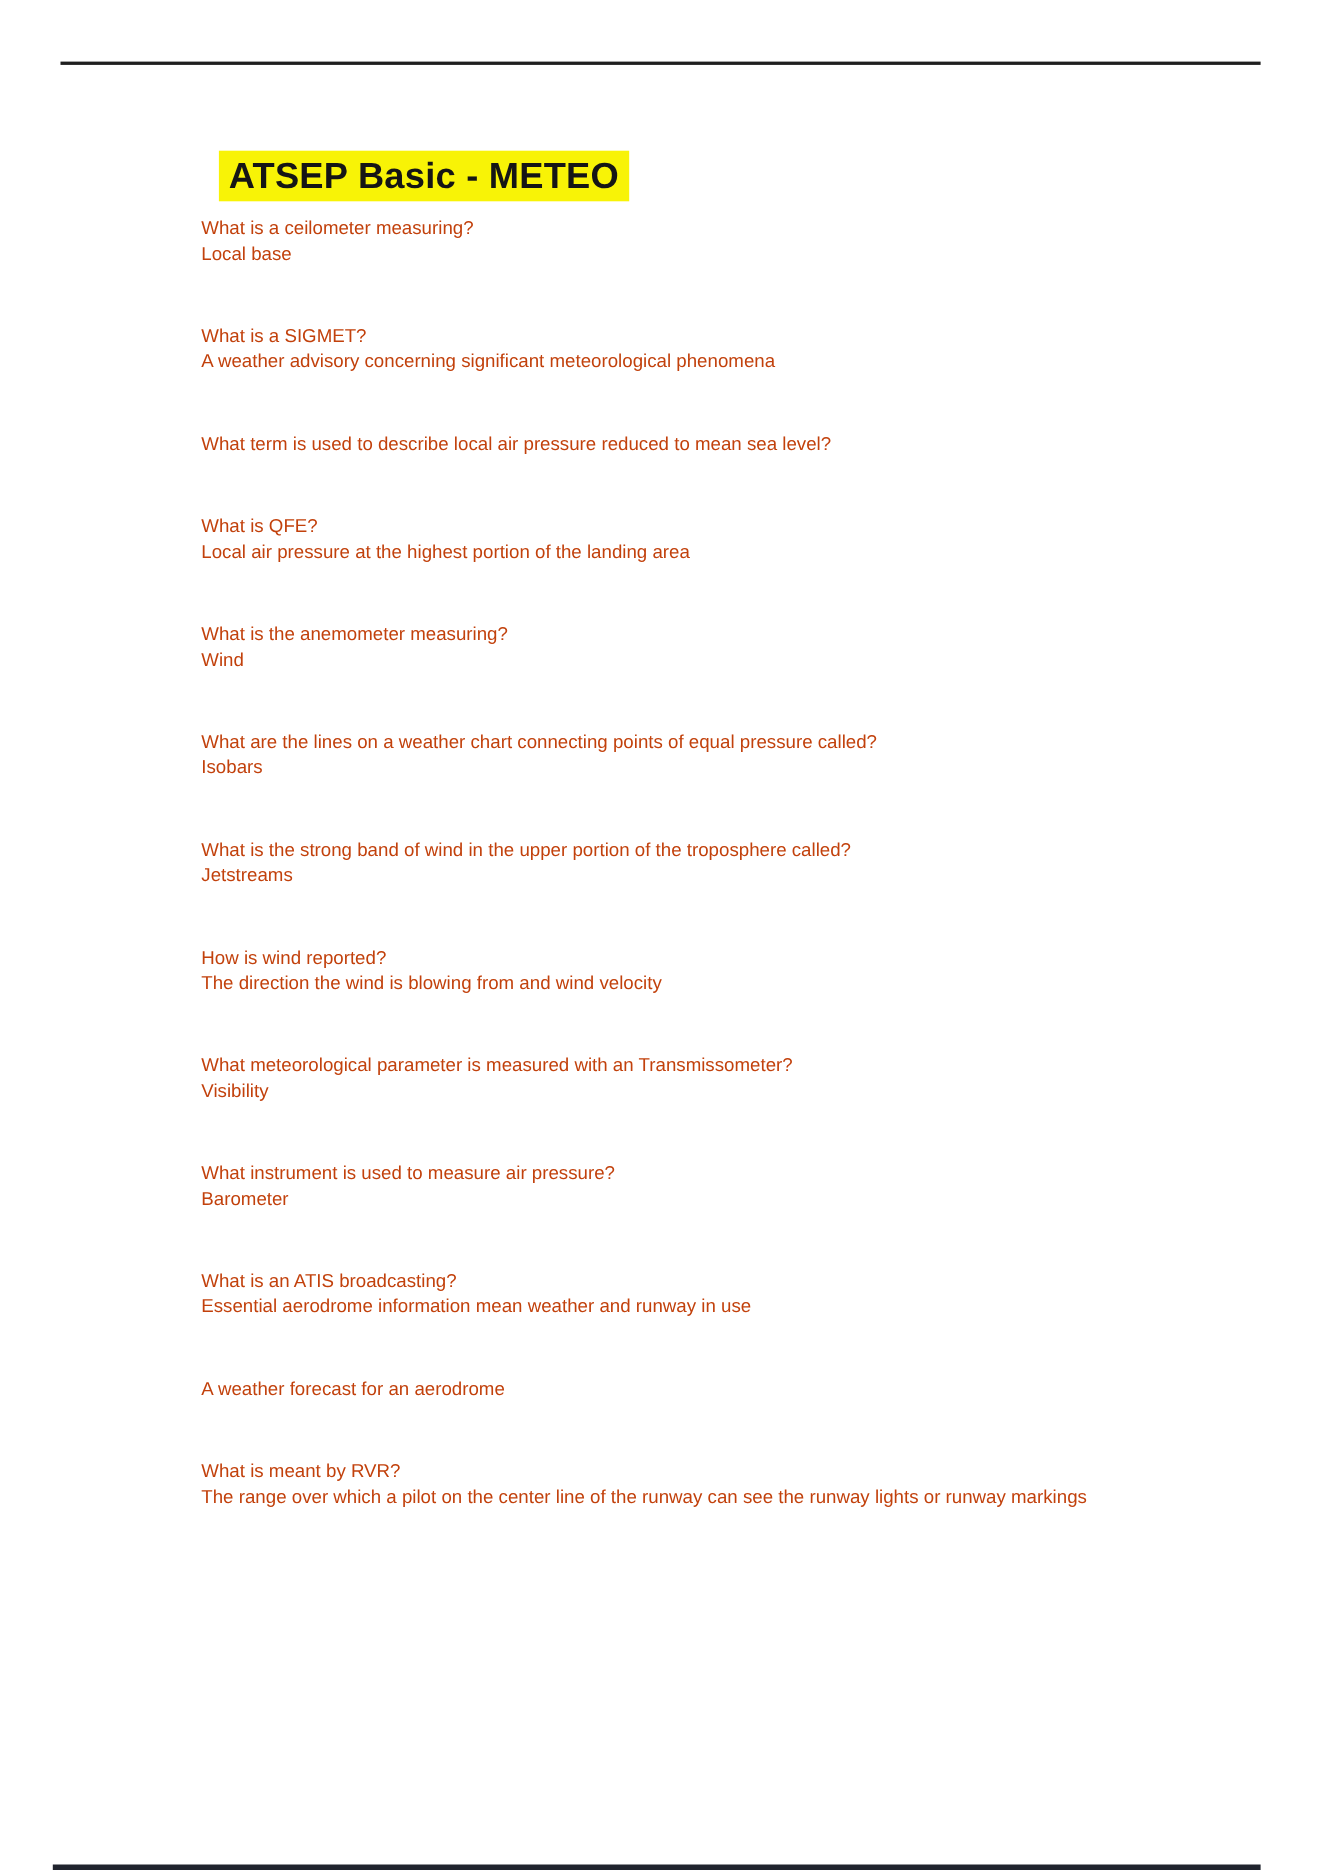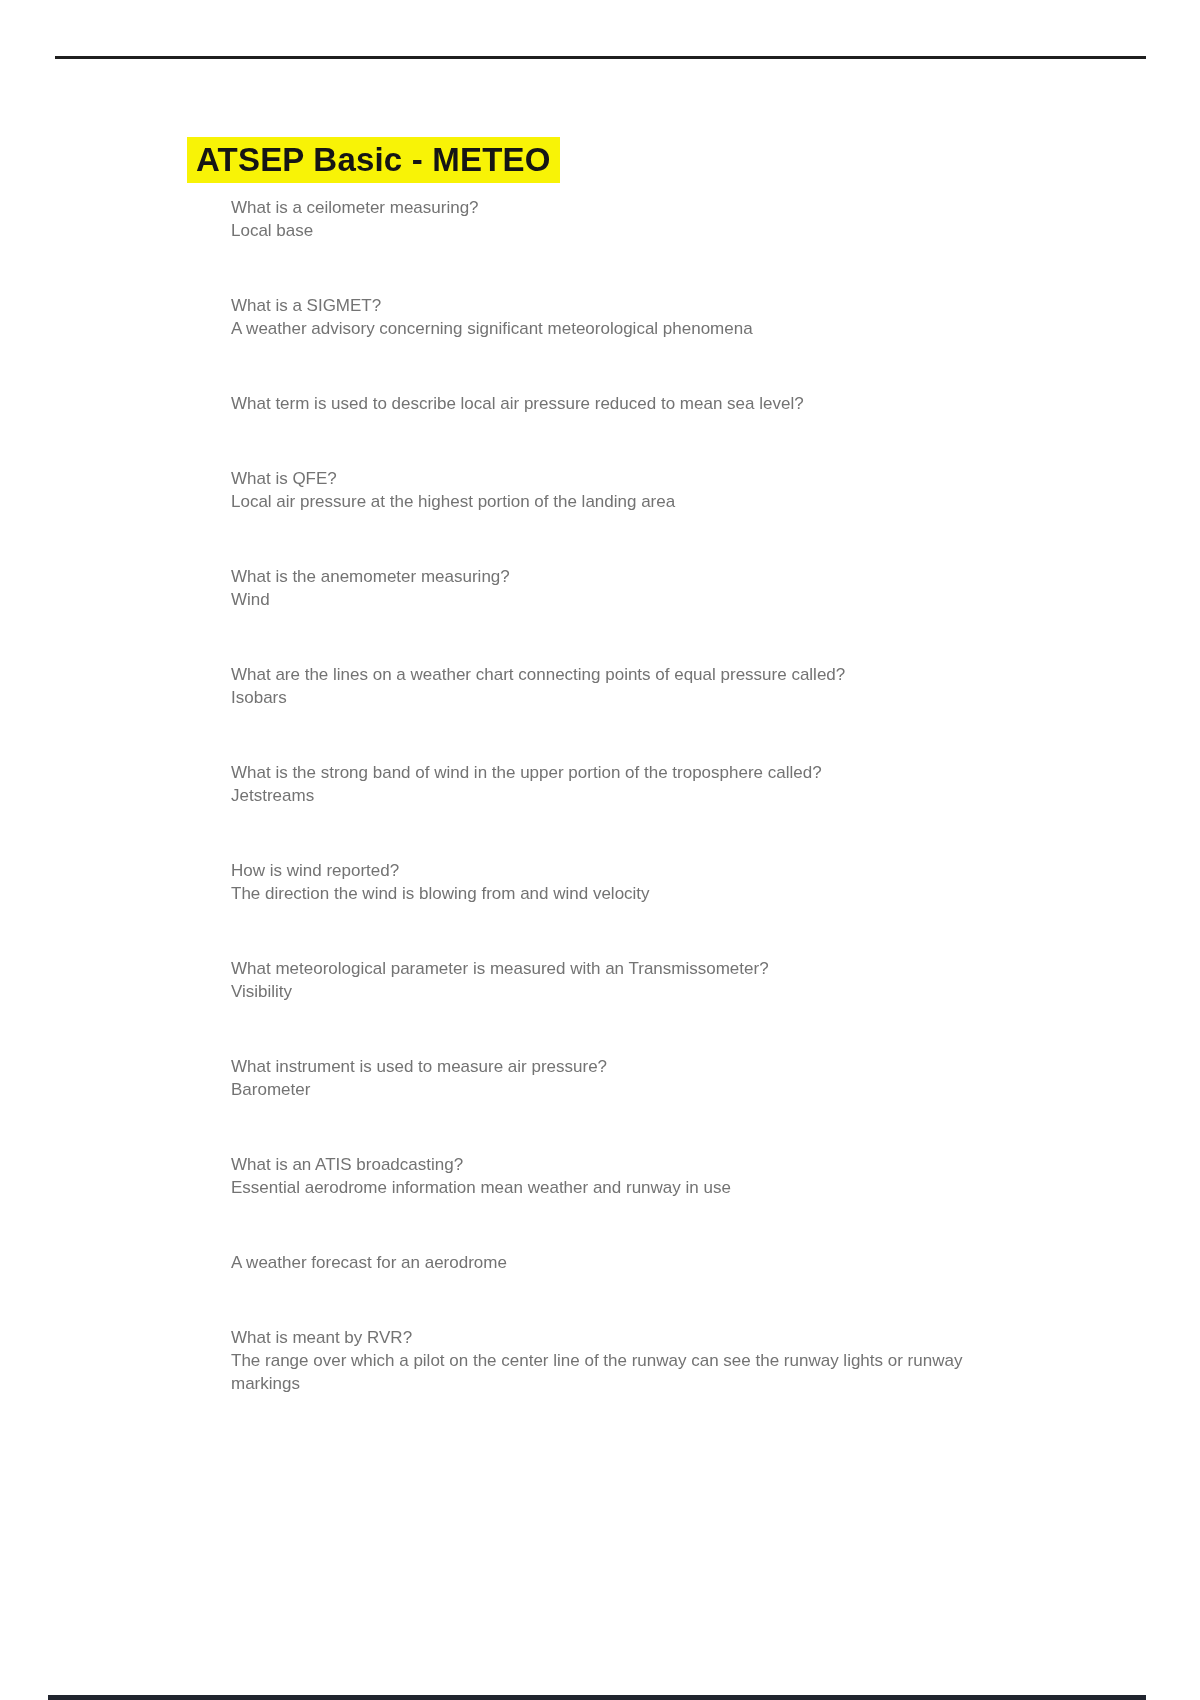--- a/index.html
+++ b/index.html
@@ -27,40 +27,39 @@
     height: 3px;
     background: #1f1f1f;
   }
   .content {
     position: absolute;
     left: 183px;
     top: 137px;
     width: 845px;
   }
   .title-line {
-    margin: 0 0 13px 4px;
+    margin: 0 0 13px 16px;
     font-size: 33px;
     line-height: 46px;
     font-weight: bold;
     color: #151515;
     letter-spacing: 0.2px;
   }
   .title-line .hl {
     display: inline-block;
     padding: 0 9px 0 9px;
   }
   .qa-block {
     margin: 0 0 52px 0;
   }
   .qa-block .question,
   .qa-block .answer {
     font-size: 17px;
     line-height: 23px;
-    color: #737373;
-    margin-left: 48px;
+    color: #c2410c;
   }
   .bottom-bar {
     position: absolute;
     left: 48px;
     top: 1695px;
     width: 1098px;
     height: 5px;
     background: #20242e;
   }
 </style>

